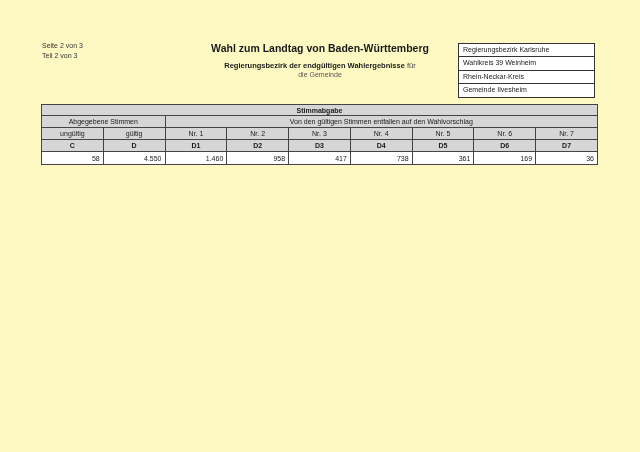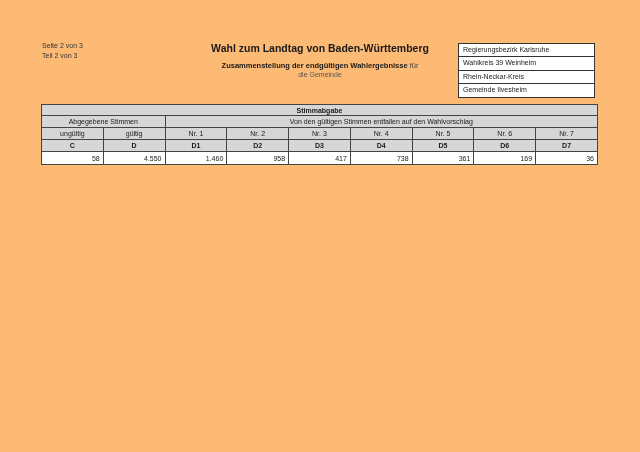--- a/index.html
+++ b/index.html
@@ -4,21 +4,21 @@
 <style>
   html,body{margin:0;padding:0;}
   body{
     width:640px;height:452px;
     background:#ffffff;
     font-family:"Liberation Sans", sans-serif;
     color:#222;
     position:relative;
     overflow:hidden;
   }
-  .sheet{position:absolute;inset:0;background:#fdba74;}
+  .sheet{position:absolute;inset:0;background:#fef9c3;}
 
   
   .page-info{
     position:absolute;left:42px;top:41px;
     font-size:7px;line-height:10px;color:#333;
   }
 
   
   .title-block{
     position:absolute;left:140px;top:42px;width:360px;
@@ -72,21 +72,21 @@
 <div class="sheet">
 
   <div class="page-info">
     <div>Seite 2 von 3</div>
     <div>Teil 2 von 3</div>
   </div>
 
   <div class="title-block">
     <div class="title-line">Wahl zum Landtag von Baden-Württemberg</div>
     <div class="subtitle">
-      <span class="b">Zusammenstellung der endgültigen Wahlergebnisse</span>
+      <span class="b">Regierungsbezirk der endgültigen Wahlergebnisse</span>
       <span>für</span>
     </div>
     <div class="subtitle2">die Gemeinde</div>
   </div>
 
   <div class="region-box">
     <div class="region-row">Regierungsbezirk Karlsruhe</div>
     <div class="region-row">Wahlkreis 39 Weinheim</div>
     <div class="region-row">Rhein-Neckar-Kreis</div>
     <div class="region-row">Gemeinde Ilvesheim</div>

